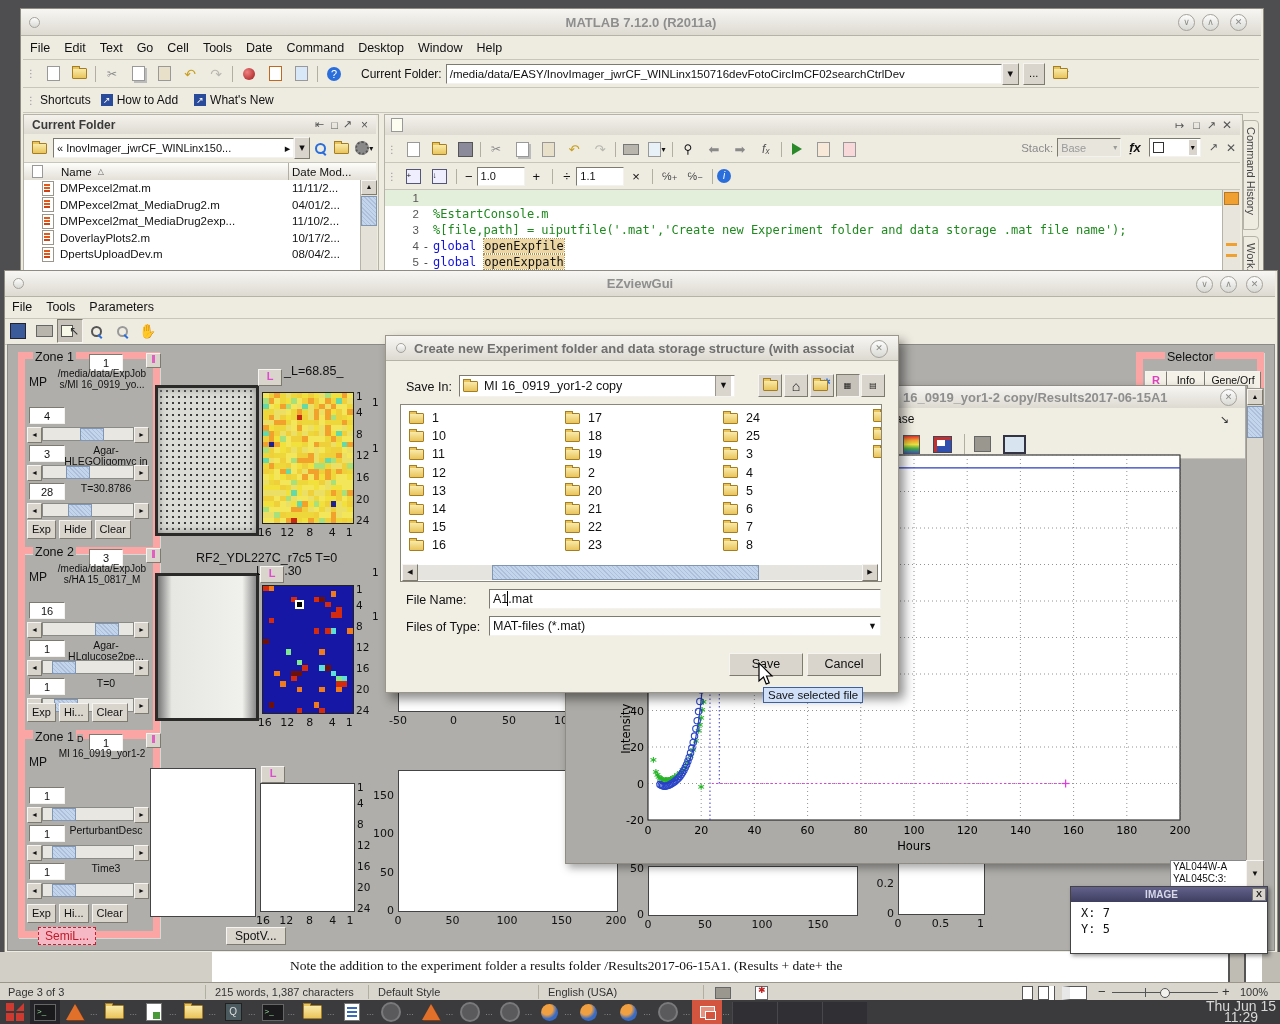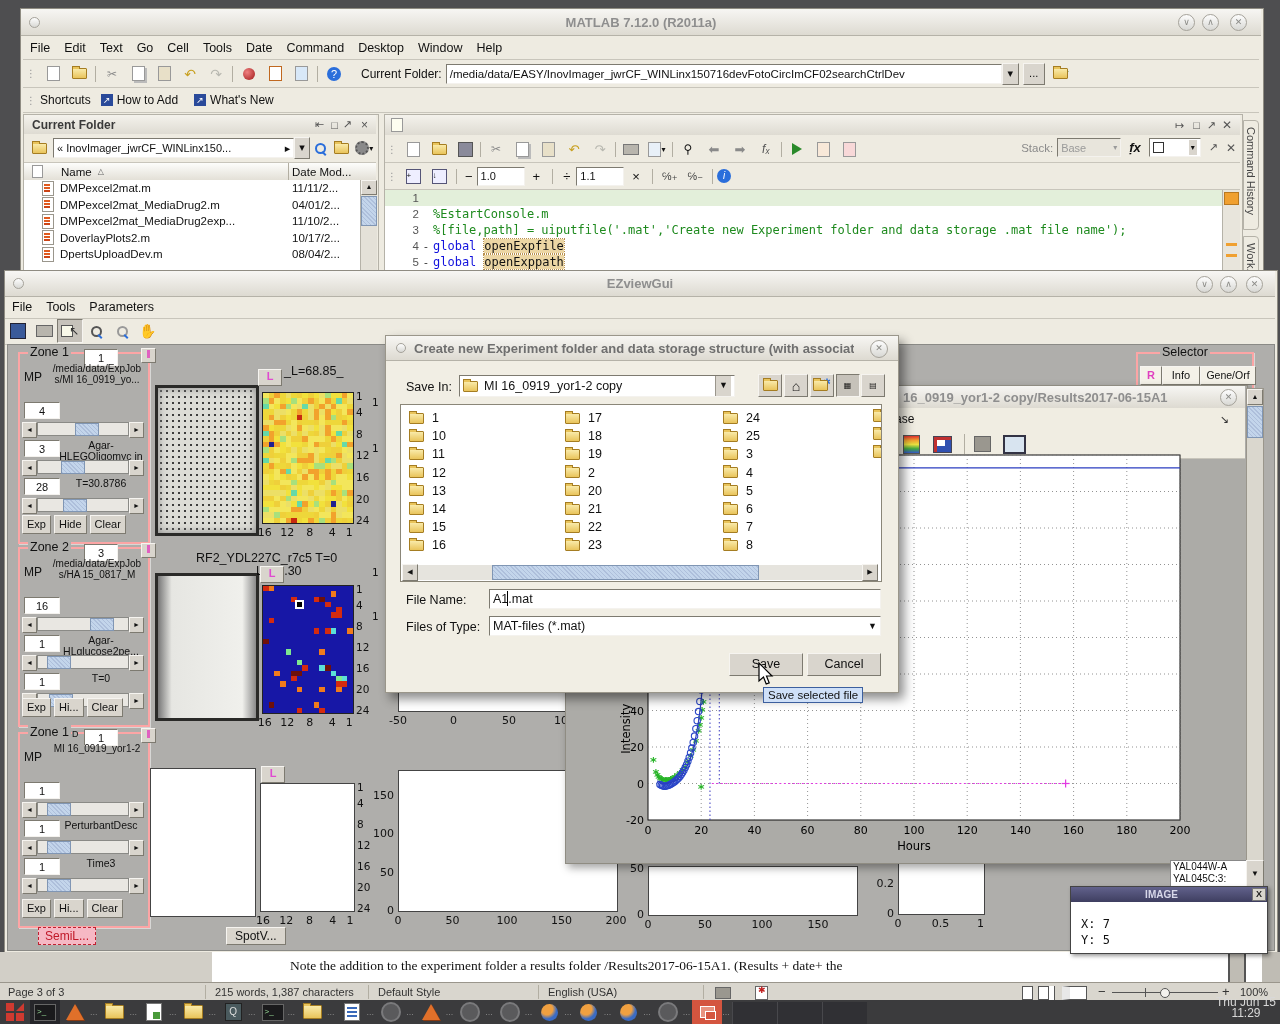--- a/index.html
+++ b/index.html
@@ -23,21 +23,21 @@
     border-radius:1px;position:relative;flex:none;}
   .fold:before{content:"";position:absolute;top:-3px;left:-1px;width:6px;height:2px;background:#e9c45b;
     border:1px solid #a57d22;border-bottom:none;}
   .mfi{width:10px;height:13px;background:#fff;border:1px solid #9a968c;position:relative;flex:none;}
   .mfi:before{content:"";position:absolute;left:1px;top:2px;width:6px;height:2px;background:#e05a1e;
     box-shadow:0 3px 0 #e05a1e,0 6px 0 #cc4416;}
   .pg{width:11px;height:13px;background:#fff;border:1px solid #999;}
   .vtab{writing-mode:vertical-rl;font-size:11px;color:#444;background:#eeebe1;
     border:1px solid #b5b2a8;padding:6px 1px;border-radius:0 4px 4px 0;}
   .gray{background:#afaeab;}
-  .zone{border:2px solid #fca5a5;box-shadow:1px 1px 0 rgba(255,255,255,.5);}
+  .zone{border:7px solid #fca5a5;box-shadow:1px 1px 0 rgba(255,255,255,.5);}
   .zlegend{background:#afaeab;padding:0 2px;font-size:12.5px;}
   .sld{display:flex;height:14px;}
   .sar{width:13px;height:14px;flex:none;font-size:7px;line-height:13px;}
   .strack{flex:1;background:#e9e7e2;border:1px solid #8a8a86;position:relative;}
   .sthumb{position:absolute;top:0;width:22px;height:11px;background:#c3d5eb;
     border:1px solid #8096b4;background-image:repeating-linear-gradient(45deg,#aebfdb 0 1px,transparent 1px 3px);}
   .tick{position:absolute;font-size:10.5px;color:#111;font-family:"DejaVu Sans",sans-serif;}
   .hmap{display:grid;border:1px solid #222;}
   .photo1{background-color:#dcdcd6;background-image:radial-gradient(#3c3c3c 1.1px,transparent 1.5px);
     background-size:6px 6px;border:3px solid #2a2a28;box-shadow:inset 0 0 8px #888;}
@@ -1512,21 +1512,21 @@
     <div>YAL044W-A</div>
     <div>YAL045C:3:</div>
   </div>
   <div class="b3 a" style="left:1246px;top:860px;width:16px;height:28px;line-height:26px;font-size:8px;">▼</div>
 
   <div class="a" style="left:1070px;top:886px;width:196px;height:66px;background:#fff;border:1px solid #444;box-shadow:2px 2px 4px rgba(0,0,0,.4);z-index:30;">
     <div class="navy-tb f" style="height:15px;">
       <span style="flex:1;text-align:center;">IMAGE</span>
       <span style="width:12px;height:11px;background:#d9d5cd;color:#222;border:1px solid #777;font-size:9px;line-height:10px;text-align:center;margin-right:1px;">X</span>
     </div>
-    <div style="font-family:'DejaVu Sans Mono',monospace;font-size:12px;padding:14px 10px;line-height:16px;">
+    <div style="font-family:'DejaVu Sans Mono',monospace;font-size:12px;padding:3px 10px;line-height:16px;">
       <div>X: 7</div>
       <div>Y: 5</div>
     </div>
   </div>
 
   <div class="a" style="left:385px;top:335px;width:512px;height:356px;background:#f1eee4;border:1px solid #9a968a;box-shadow:5px 6px 10px rgba(0,0,0,.45);z-index:20;">
     <div class="tbar f" style="height:24px;">
       <div class="circbtn" style="margin-left:10px;width:8px;height:8px;"></div>
       <b style="margin-left:8px;font-size:13px;color:#6f6f6f;white-space:nowrap;overflow:hidden;width:440px;">Create new Experiment folder and data storage structure (with associate</b>
       <div class="circbtn a" style="right:10px;top:4px;width:16px;height:16px;line-height:15px;">✕</div>
@@ -1703,21 +1703,21 @@
     <span class="a" style="left:1062px;top:3px;width:16px;height:12px;background:#fff;border:1px solid #555;border-left:8px solid #e8e8e8;"></span>
     <span class="a" style="left:1098px;top:1px;font-size:13px;">−</span>
     <span class="a" style="left:1112px;top:9px;width:106px;height:1px;background:#555;"></span>
     <span class="a" style="left:1145px;top:5px;width:1px;height:9px;background:#555;"></span>
     <span class="a" style="left:1160px;top:5px;width:8px;height:8px;border:1px solid #555;border-radius:50%;background:#f4f2ee;"></span>
     <span class="a" style="left:1222px;top:1px;font-size:13px;">+</span>
     <span class="a" style="left:1240px;">100%</span>
   </div>
 
   <div class="a f" style="left:0;top:1000px;width:1280px;height:24px;background:#3b3b3d;" id="taskbar">
-    <div class="a f" style="right:4px;top:0;height:16px;color:#d8d8d8;font-size:12px;text-align:center;flex-direction:column;justify-content:center;line-height:11px;">
+    <div class="a f" style="right:4px;top:0;height:24px;color:#d8d8d8;font-size:14px;text-align:center;flex-direction:column;justify-content:center;line-height:11px;">
       <div>Thu Jun 15</div>
       <div>11:29</div>
     </div>
   <div style="width: 30px; height: 24px; display: flex; align-items: center; justify-content: center; flex: 0 0 auto; background: rgb(59, 59, 61);">
         <div style="display: grid; grid-template: repeat(2, 8px) / repeat(2, 8px); gap: 2px;">
           <div style="background: rgb(207, 58, 48);"></div>
           <div style="background: rgb(207, 58, 48); clip-path: polygon(0px 100%, 100% 100%, 100% 0px);"></div>
           <div style="background: rgb(207, 58, 48);"></div>
           <div style="background: rgb(207, 58, 48);"></div>
         </div>

